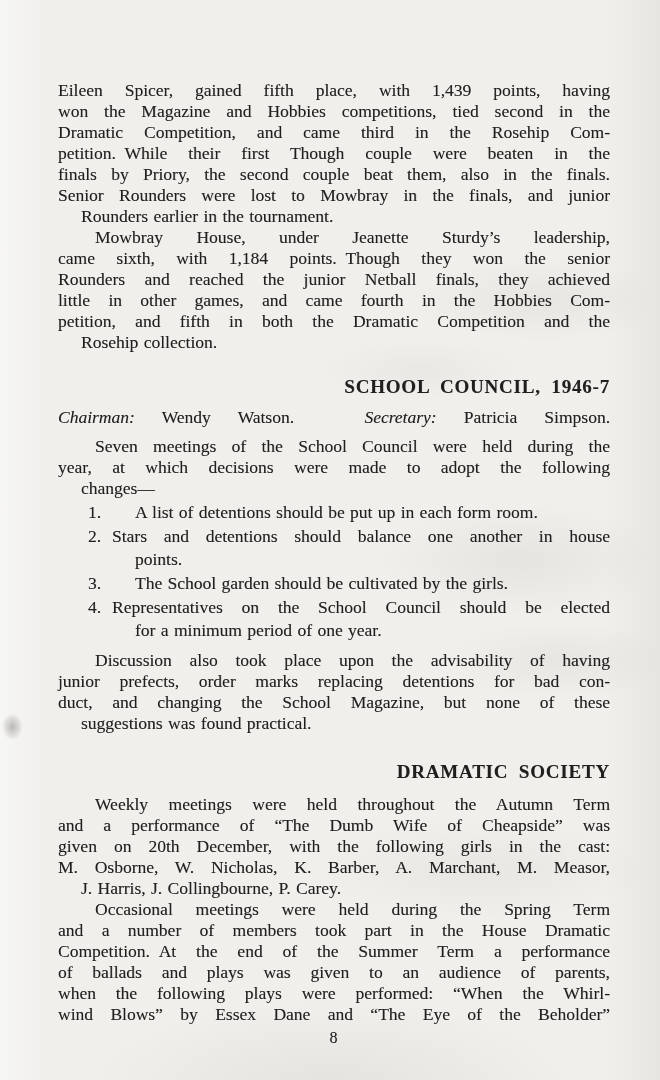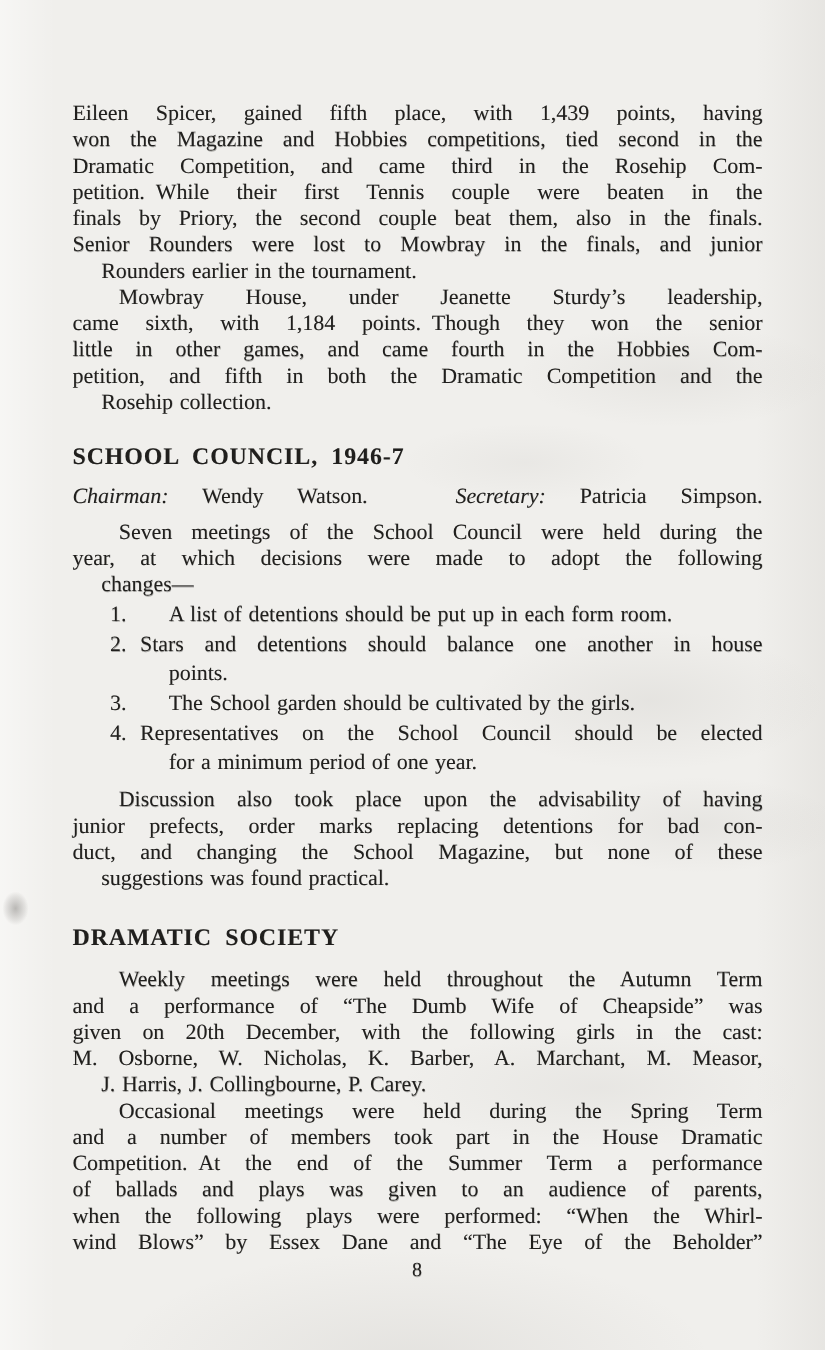--- a/index.html
+++ b/index.html
@@ -37,21 +37,21 @@
     padding: 80px 50px 0 58px;
     font-size: 17.5px;
     line-height: 21px;
     word-spacing: 1px;
   }
   .ln  { text-align: justify; text-align-last: justify; white-space: normal; }
   .ln.end { text-align-last: auto; margin-left: 23px; }
   .ind { text-indent: 37px; }
   .shead {
     font-weight: bold;
-    text-align: left;
+    text-align: right;
     font-size: 19px;
     line-height: 24px;
     letter-spacing: 0.8px;
     word-spacing: 5px;
   }
   .shead.council { margin-top: 22px; margin-bottom: 8px; }
   .shead.drama   { margin-top: 26px; margin-bottom: 10px; }
   .chair { text-align: justify; text-align-last: justify; margin-bottom: 8px; }
   .chair .it { font-style: italic; }
   .wgap { display: inline-block; width: 16px; }
@@ -67,29 +67,30 @@
 
 <div class="page">
   <div class="smudge"></div>
 
   <div class="content">
 
     <div>
       <div class="ln">Eileen Spicer, gained fifth place, with 1,439 points, having</div>
       <div class="ln">won the Magazine and Hobbies competitions, tied second in the</div>
       <div class="ln">Dramatic Competition, and came third in the Rosehip Com-</div>
-      <div class="ln">petition. While their first Tennis couple were beaten in the</div>
+      <div class="ln">petition. While their first Though couple were beaten in the</div>
       <div class="ln">finals by Priory, the second couple beat them, also in the finals.</div>
       <div class="ln">Senior Rounders were lost to Mowbray in the finals, and junior</div>
       <div class="ln end">Rounders earlier in the tournament.</div>
     </div>
 
     <div>
       <div class="ln ind">Mowbray House, under Jeanette Sturdy’s leadership,</div>
       <div class="ln">came sixth, with 1,184 points. Though they won the senior</div>
+      <div class="ln">Rounders and reached the junior Netball finals, they achieved</div>
       <div class="ln">little in other games, and came fourth in the Hobbies Com-</div>
       <div class="ln">petition, and fifth in both the Dramatic Competition and the</div>
       <div class="ln end">Rosehip collection.</div>
     </div>
 
     <div class="shead council">SCHOOL COUNCIL, 1946-7</div>
 
     <div class="chair">
       <span class="it">Chairman:</span>
       <span>Wendy Watson.</span>

